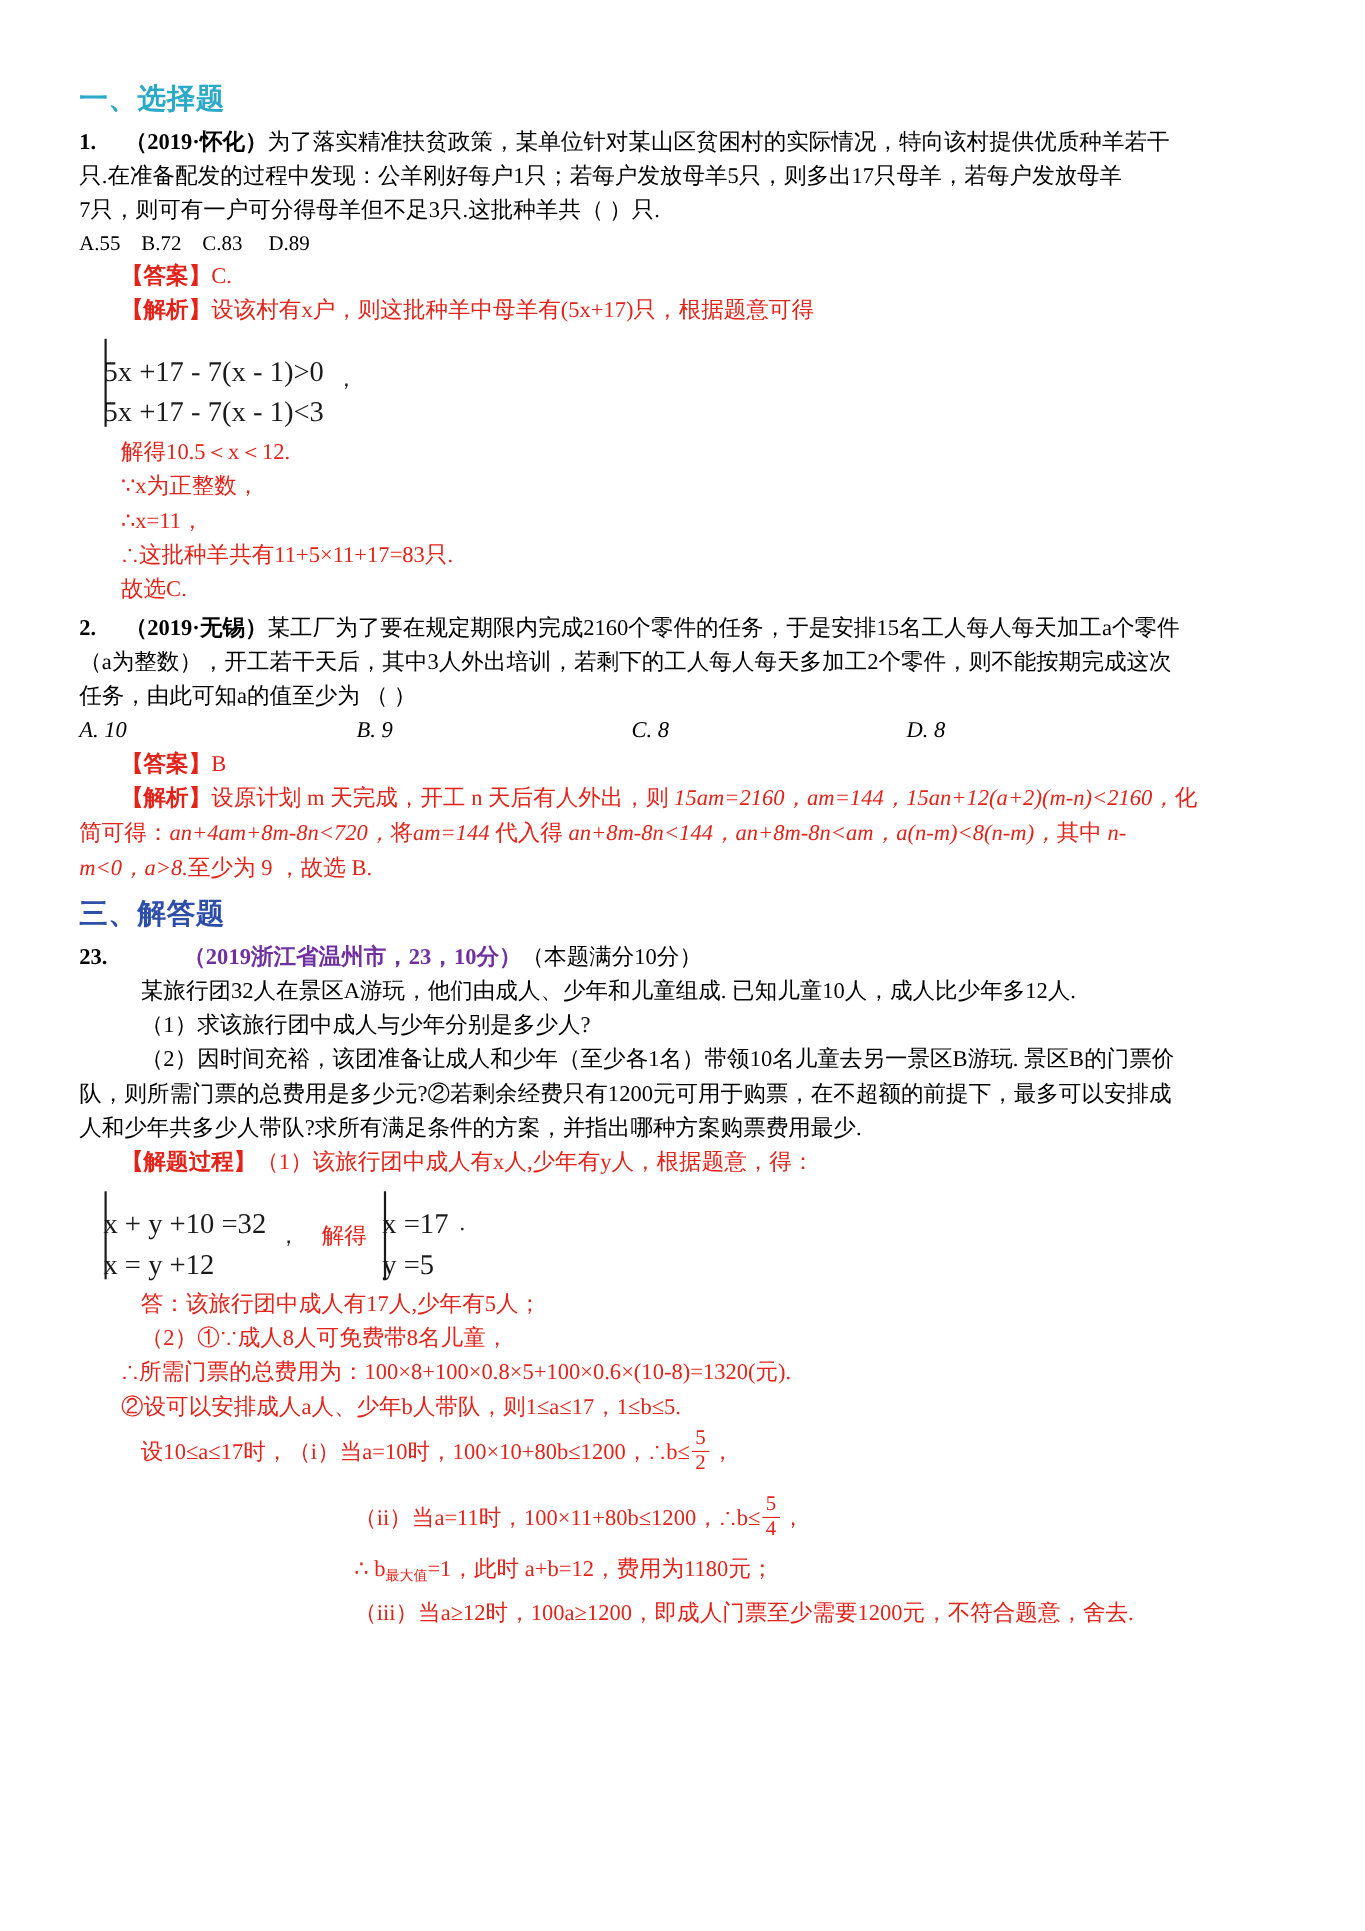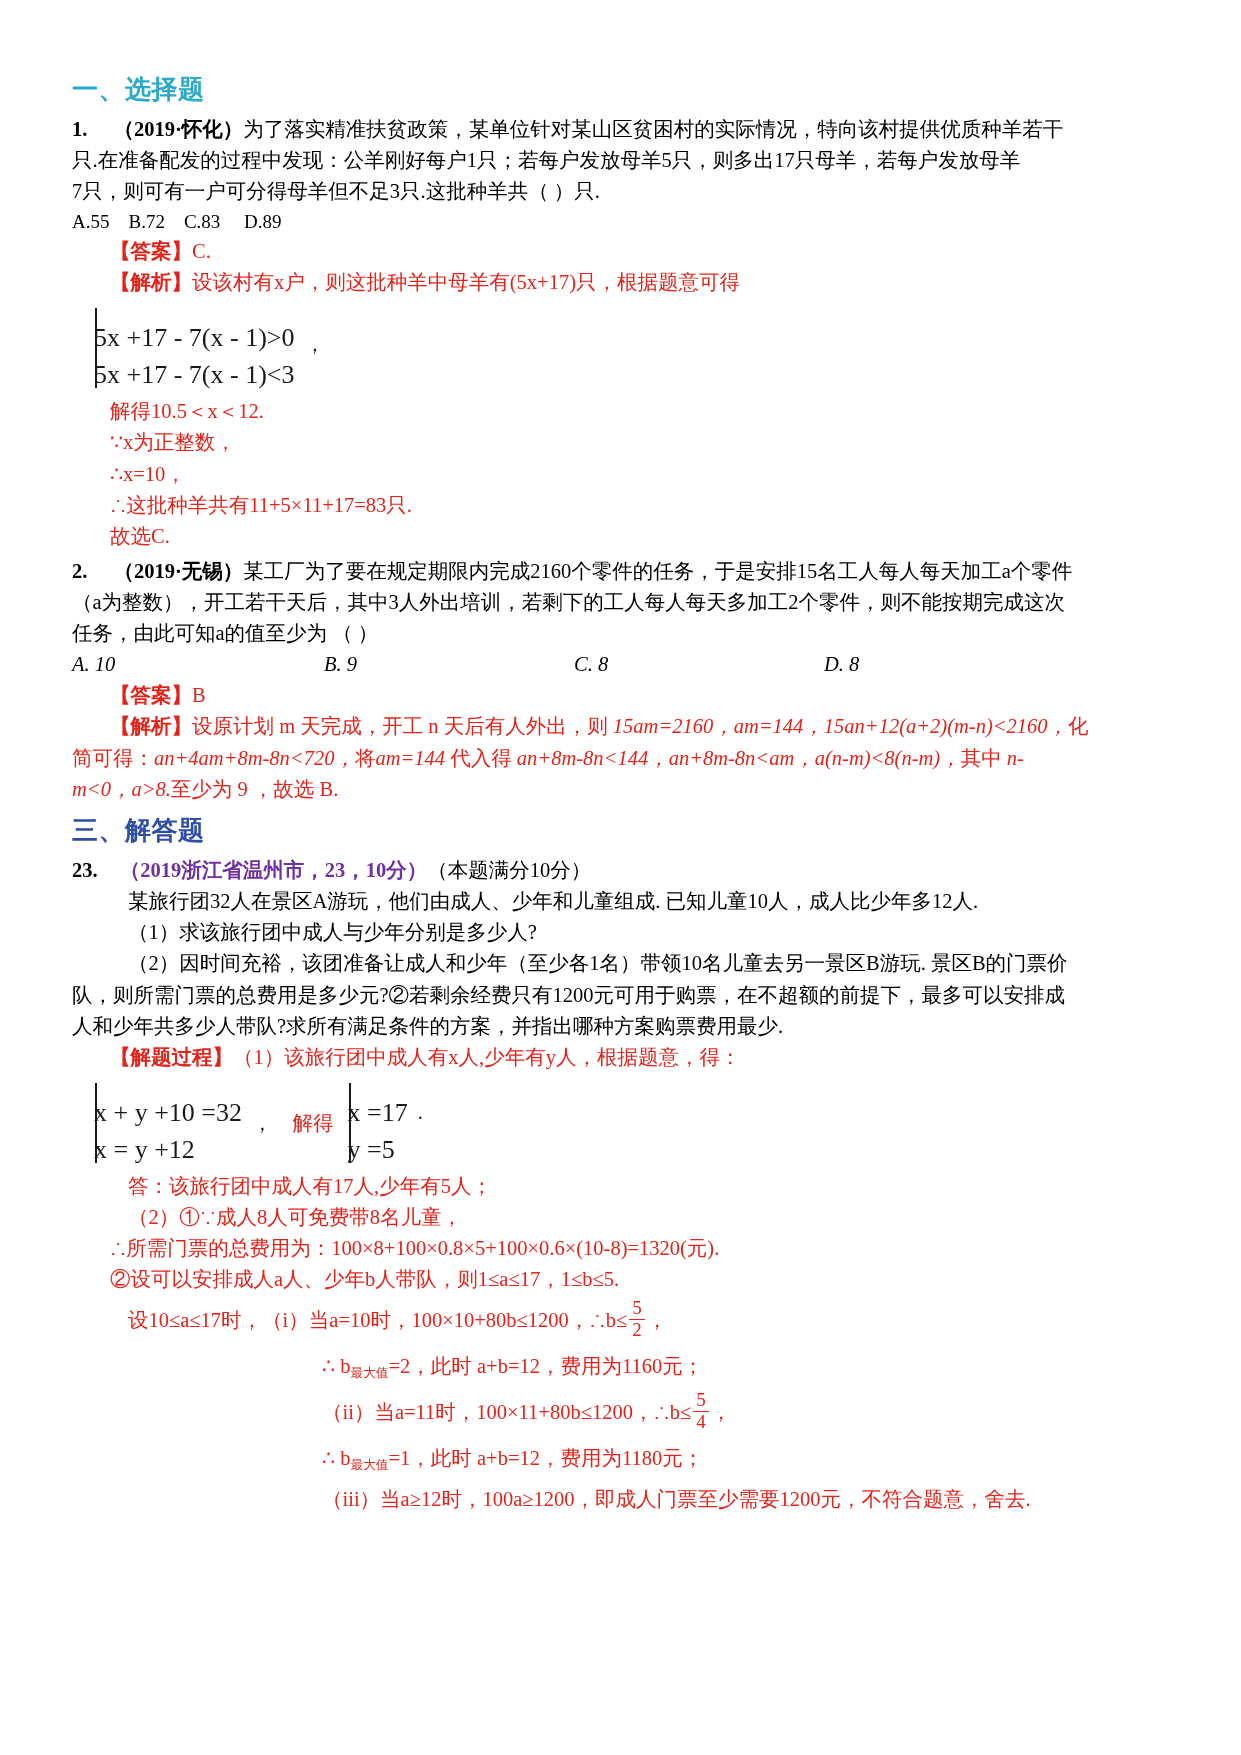--- a/index.html
+++ b/index.html
@@ -42,21 +42,21 @@
   .sec-head.blue { color: #2e4fa8; }
 
   
   .line {
     font-size: 20.5px;
     line-height: 1.52;
     margin: 0;
     white-space: nowrap;
   }
   .red   { color: #e2231a; }
-  .purple{ color: #7030a0; font-weight: bold; }
+  .purple{ color: #7030a0; font-weight: bold; margin-left: 47px; }
   .ital  { font-style: italic; }
 
   .qnum {
     font-weight: bold;
     font-size: 20.5px;
   }
   .src { font-weight: bold; }
   .pad-left-1 { padding-left: 38px; }
   .pad-left-2 { padding-left: 56px; }
   .pad-left-3 { padding-left: 120px; }
@@ -172,21 +172,21 @@
             <span class="sys-lines">
               <span class="eqrow" style="display:block">5x +17 - 7(x - 1)&gt;0</span>
               <span class="eqrow" style="display:block">5x +17 - 7(x - 1)&lt;3</span>
             </span>
           </span>
         </span><span class="eq-mid eq-mid-black" style="vertical-align:top;padding-top:28px">，</span>
       </div>
 
       <div class="line red pad-left-1">解得10.5＜x＜12.</div>
       <div class="line red pad-left-1">∵x为正整数，</div>
-      <div class="line red pad-left-1">∴x=10，</div>
+      <div class="line red pad-left-1">∴x=11，</div>
       <div class="line red pad-left-1">∴这批种羊共有11+5×11+17=83只.</div>
       <div class="line red pad-left-1">故选C.</div>
     </div>
 
     <div style="margin-top:4px">
       <div class="line"><span class="qnum">2.</span><span style="display:inline-block;width:26px"></span><span class="src">（2019·无锡）</span><span>某工厂为了要在规定期限内完成2160个零件的任务，于是安排15名工人每人每天加工a个零件</span></div>
       <div class="line">（a为整数），开工若干天后，其中3人外出培训，若剩下的工人每人每天多加工2个零件，则不能按期完成这次</div>
       <div class="line">任务，由此可知a的值至少为  （        ）</div>
 
       <div class="opts-wide">
@@ -240,21 +240,20 @@
       <div class="line red pad-left-2">（2）①∵成人8人可免费带8名儿童，</div>
       <div class="line red pad-left-1">∴所需门票的总费用为：100×8+100×0.8×5+100×0.6×(10-8)=1320(元).</div>
       <div class="line red pad-left-1">②设可以安排成人a人、少年b人带队，则1≤a≤17，1≤b≤5.</div>
 
       <div class="spacer-xs"></div>
 
       <div class="line red pad-left-2"><span>设10≤a≤17时，（i）当a=10时，100×10+80b≤1200，∴b≤</span><span class="frac"><span class="num">5</span><span class="den">2</span></span><span>，</span></div>
 
       <div class="spacer-s"></div>
 
-      <div class="line red pad-left-4"><span>∴ b</span><sub class="small">最大值</sub><span>=2，此时 a+b=12，费用为1160元；</span></div>
 
       <div class="spacer-s"></div>
 
       <div class="line red pad-left-4"><span>（ii）当a=11时，100×11+80b≤1200，∴b≤</span><span class="frac"><span class="num">5</span><span class="den">4</span></span><span>，</span></div>
 
       <div class="spacer-s"></div>
 
       <div class="line red pad-left-4"><span>∴ b</span><sub class="small">最大值</sub><span>=1，此时 a+b=12，费用为1180元；</span></div>
 
       <div class="spacer-s"></div>

